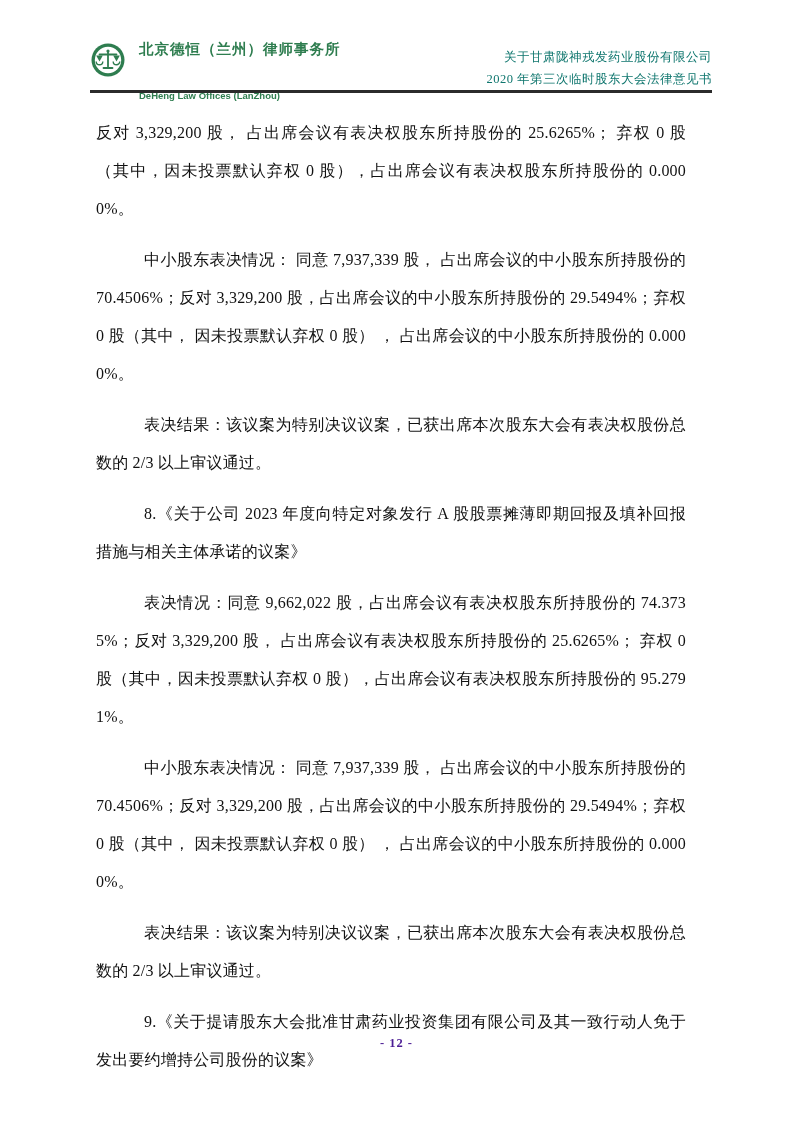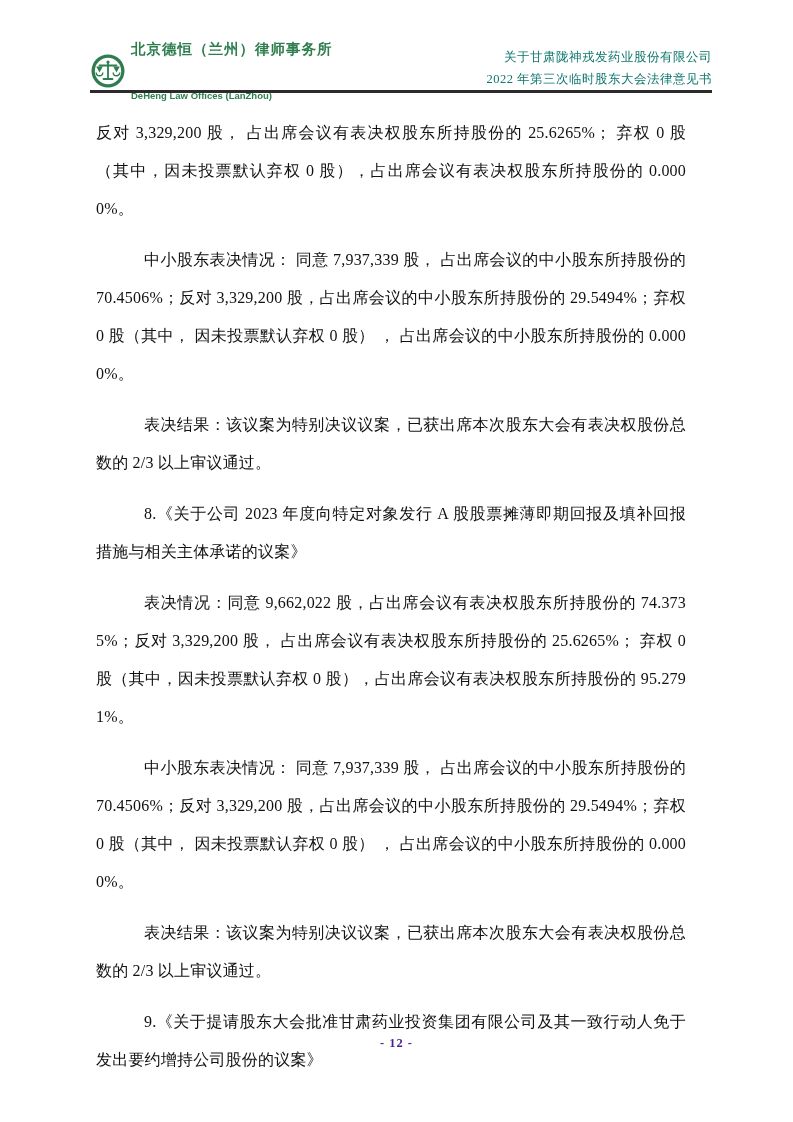--- a/index.html
+++ b/index.html
@@ -22,22 +22,21 @@
     position: absolute;
     top: 42px;
     left: 90px;
     width: 622px;
     display: flex;
     justify-content: space-between;
     align-items: flex-start;
   }
   .brand {
     display: flex;
-    align-items: center;
-    gap: 5px;
+    gap: 13px;
   }
   .brand-logo svg {
     width: 36px;
     height: 36px;
     display: block;
   }
   .brand-names { line-height: 1; }
   .brand-zh {
     font-family: "Liberation Sans", "DejaVu Sans", sans-serif;
     font-size: 14.5px;
@@ -131,21 +130,21 @@
           </g>
         </svg>
       </span>
       <div class="brand-names">
         <div class="brand-zh">北京德恒（兰州）律师事务所</div>
         <div class="brand-en">DeHeng Law Offices (LanZhou)</div>
       </div>
     </div>
     <div class="doc-title">
       <div>关于甘肃陇神戎发药业股份有限公司</div>
-      <div>2022 年第三次临时股东大会法律意见书</div>
+      <div>2020 年第三次临时股东大会法律意见书</div>
     </div>
   </div>
 
   <div class="header-rule"></div>
 
   <div class="body-text">
     <p class="para">反对 3,329,200 股， 占出席会议有表决权股东所持股份的 25.6265%； 弃权 0 股（其中，因未投票默认弃权 0 股），占出席会议有表决权股东所持股份的 0.0000%。</p>
     <p class="para indent">中小股东表决情况： 同意 7,937,339 股， 占出席会议的中小股东所持股份的 70.4506%；反对 3,329,200 股，占出席会议的中小股东所持股份的 29.5494%；弃权 0 股（其中， 因未投票默认弃权 0 股） ， 占出席会议的中小股东所持股份的 0.0000%。</p>
     <p class="para indent">表决结果：该议案为特别决议议案，已获出席本次股东大会有表决权股份总数的 2/3 以上审议通过。</p>
     <p class="para indent">8.《关于公司 2023 年度向特定对象发行 A 股股票摊薄即期回报及填补回报措施与相关主体承诺的议案》</p>

